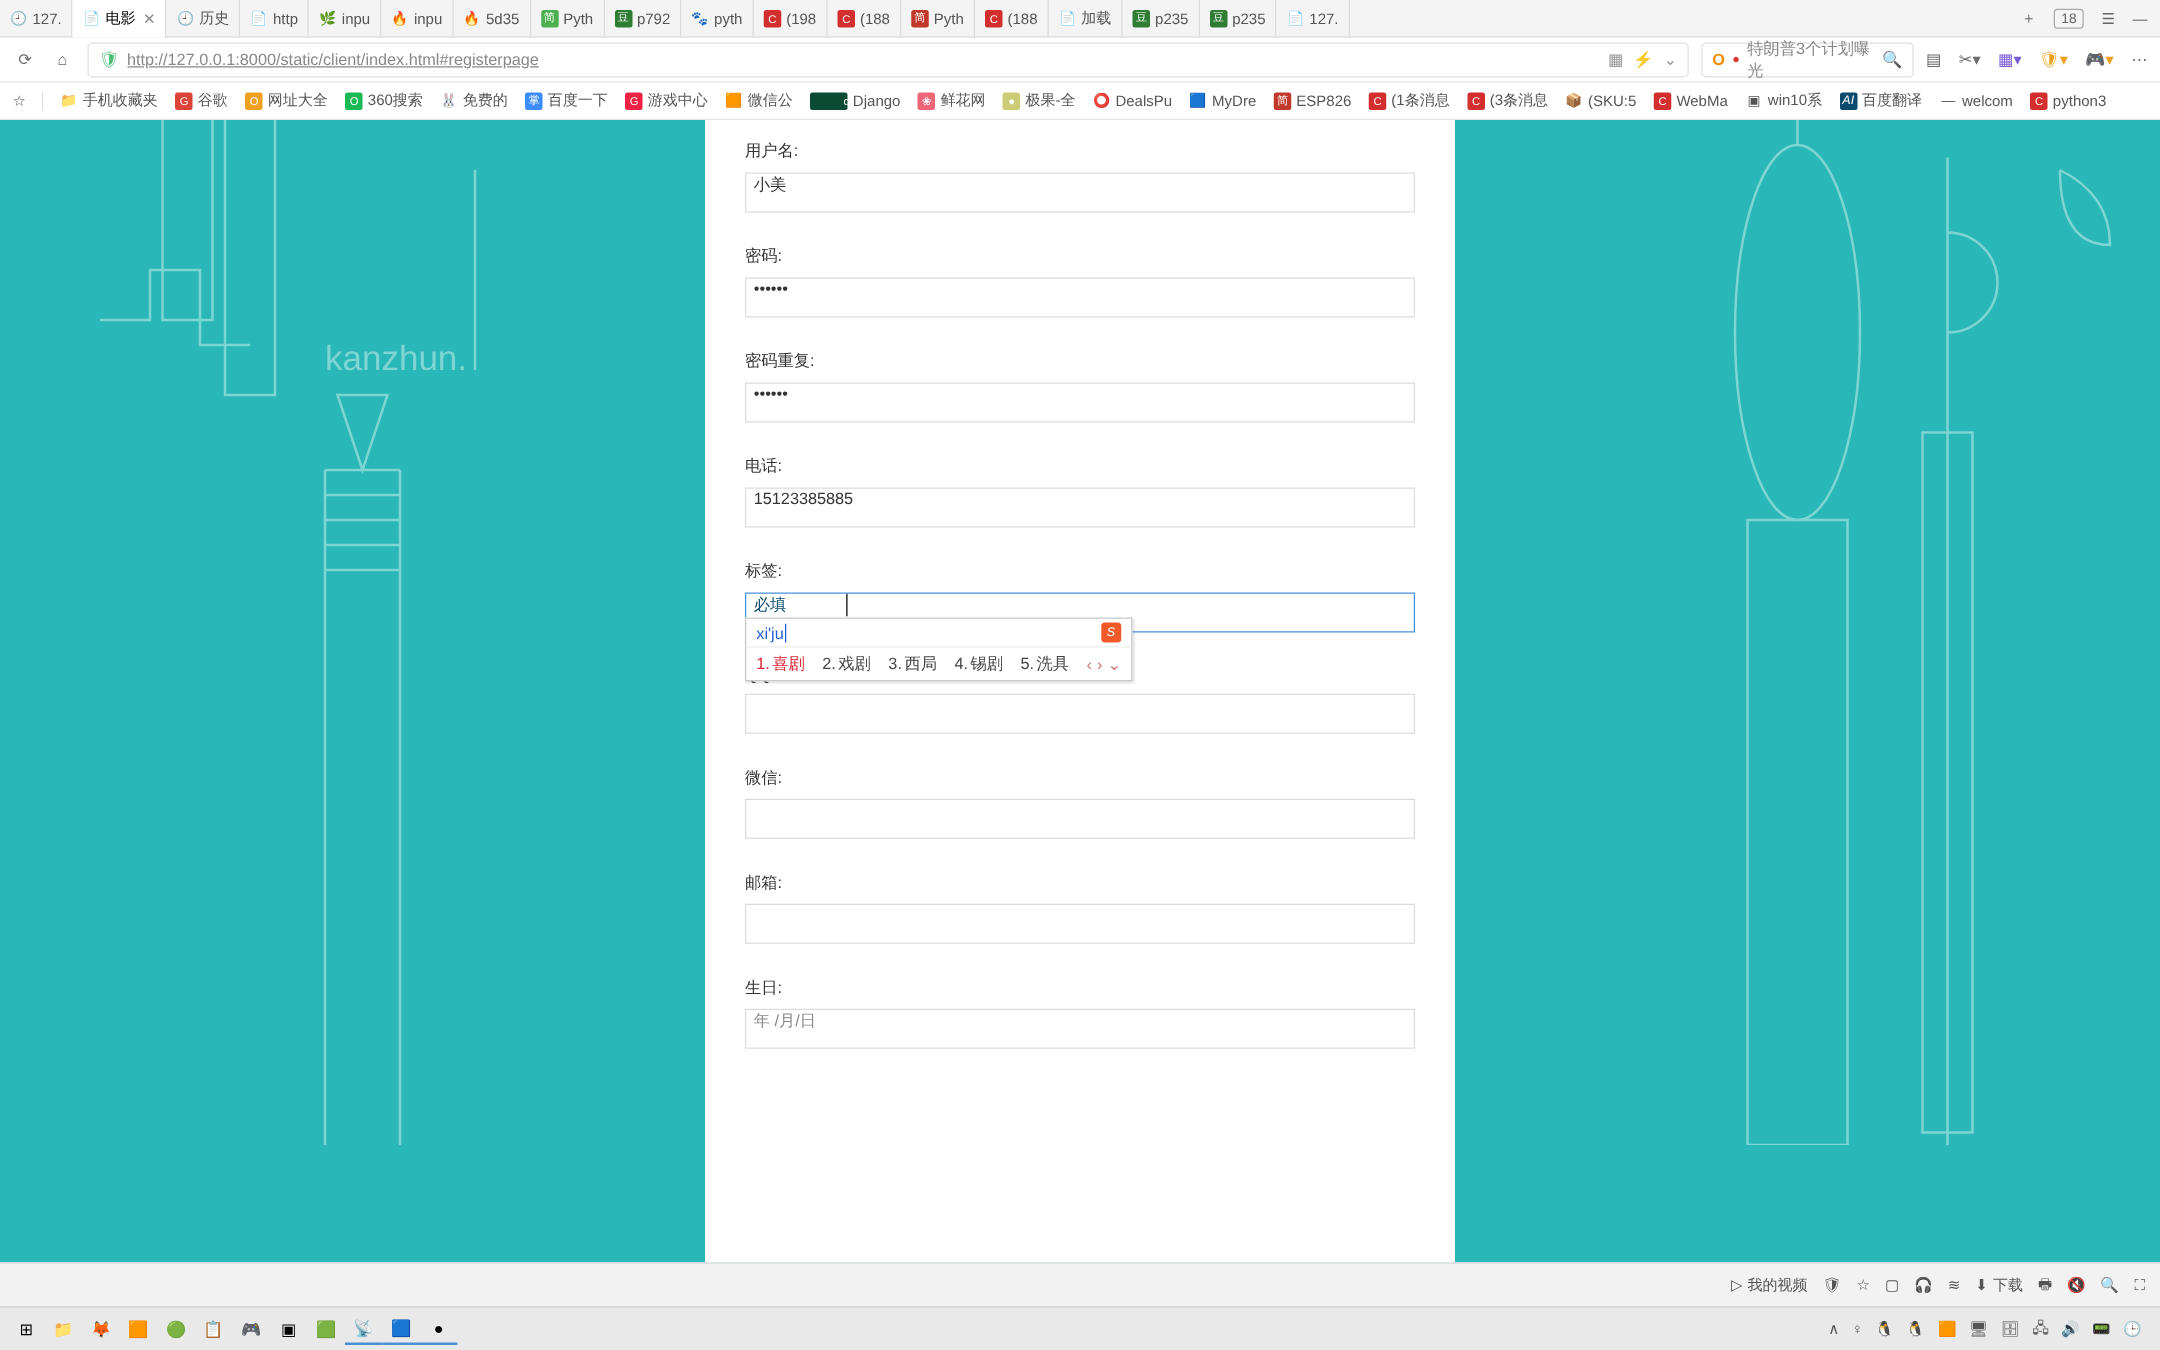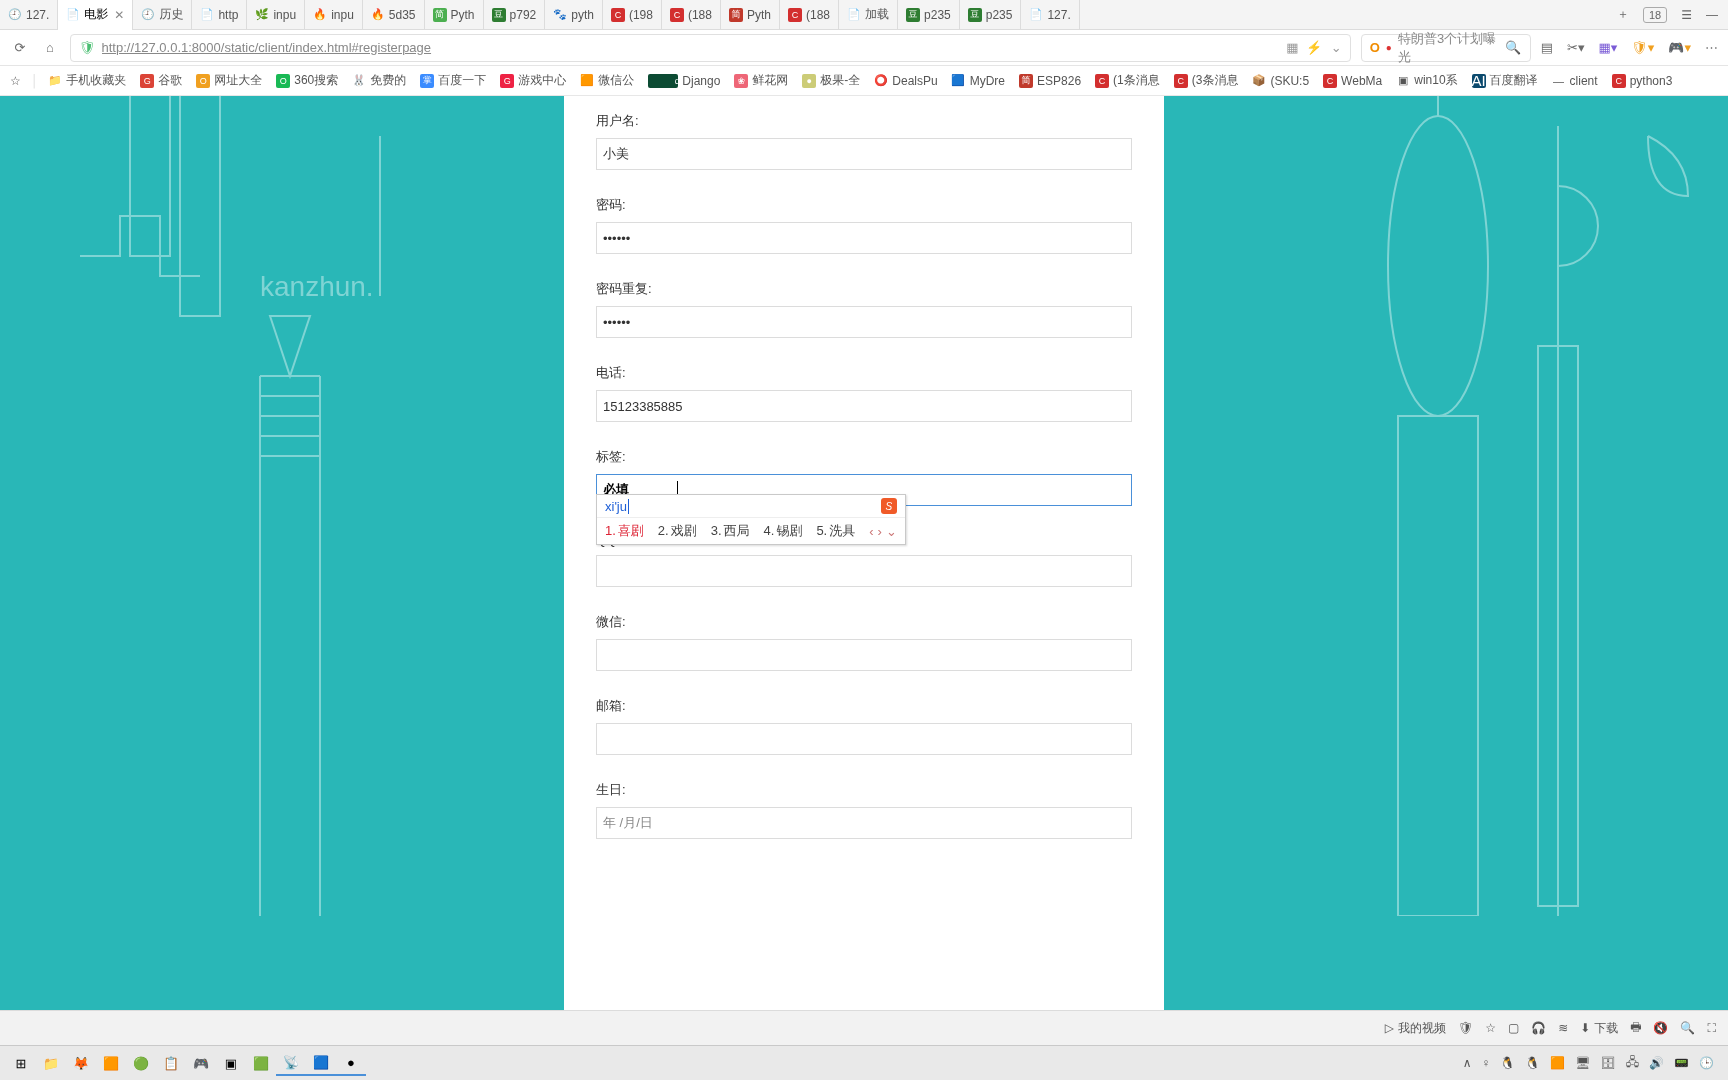--- a/index.html
+++ b/index.html
@@ -30,23 +30,23 @@
 .bm { display:flex; align-items:center; gap:4px; padding:2px 4px; white-space:nowrap; }
 .bm .ic { width:14px; height:14px; display:inline-flex; align-items:center; justify-content:center; font-size:11px; }
 
 
 .content { position:relative; height:calc(1080px - 30px - 36px - 30px - 35px - 35px); background:#29b7b7; overflow:hidden; }
 .bgdeco { position:absolute; inset:0; }
 .bgdeco svg { position:absolute; }
 .panel { position:absolute; left:50%; transform:translateX(-50%); top:0; width:600px; height:100%; background:#fff; padding:10px 0 0 0; }
 .fieldblk { padding:6px 0 20px 0; }
 .flabel { font-size:13px; color:#333; margin:0 0 8px 32px; }
-.finput { margin:0 32px; height:32px; border:1px solid #dcdcdc; display:flex; align-items:center; padding:0 6px; font-size:13px; color:#333; background:#fff; }
+.finput { margin:0 32px; height:32px; border:1px solid #dcdcdc; display:flex; padding:0 6px; font-size:13px; color:#333; background:#fff; }
 .finput.focused { border:1px solid #4a90d9; }
-.finput .ph { color:#000000;font-weight:bold; }
+.finput .ph { color:#0c4a6e; }
 .finput .cursor { width:1px; height:18px; background:#000; display:inline-block; margin-left:48px; }
 
 
 .ime { position:absolute; background:#fff; border:1px solid #c9c9c9; box-shadow:1px 1px 2px rgba(0,0,0,.15); font-size:13px; }
 .ime-comp { padding:3px 8px; color:#1e5fd6; display:flex; align-items:center; justify-content:space-between; gap:80px; border-bottom:1px solid #eee; }
 .ime-comp .s { width:16px; height:16px; background:#f05a28; color:#fff; font-size:10px; border-radius:3px; display:inline-flex; align-items:center; justify-content:center; font-style:italic; }
 .ime-cand { display:flex; align-items:center; gap:14px; padding:4px 8px; color:#444; }
 .ime-cand .sel { color:#d23; }
 .ime-cand .num { margin-right:2px; }
 .ime-nav { margin-left:auto; display:flex; gap:4px; color:#c77; }
@@ -250,26 +250,26 @@
     </div>
     <div class="bm">
       <span class="ic" style="background: rgb(211, 47, 47); color: rgb(255, 255, 255); border-radius: 2px; font-size: 9px;">C</span>
       <span>WebMa</span>
     </div>
     <div class="bm">
       <span class="ic">▣</span>
       <span>win10系</span>
     </div>
     <div class="bm">
-      <span class="ic" style="background: #0c4a6e; color: rgb(255, 255, 255); border-radius: 2px; font-size: 15px;">AI</span>
+      <span class="ic" style="background: #0c4a6e; color: rgb(255, 255, 255); border-radius: 2px; font-size: 10px; font-style: italic;">AI</span>
       <span>百度翻译</span>
     </div>
     <div class="bm">
       <span class="ic">—</span>
-      <span>client</span>
+      <span>welcom</span>
     </div>
     <div class="bm">
       <span class="ic" style="background: rgb(211, 47, 47); color: rgb(255, 255, 255); border-radius: 2px; font-size: 9px;">C</span>
       <span>python3</span>
     </div>
   </div>
 
 <div class="content">
   <div class="bgdeco">
     <svg style="left:60px;top:0" width="340" height="820" viewBox="0 0 340 820">

